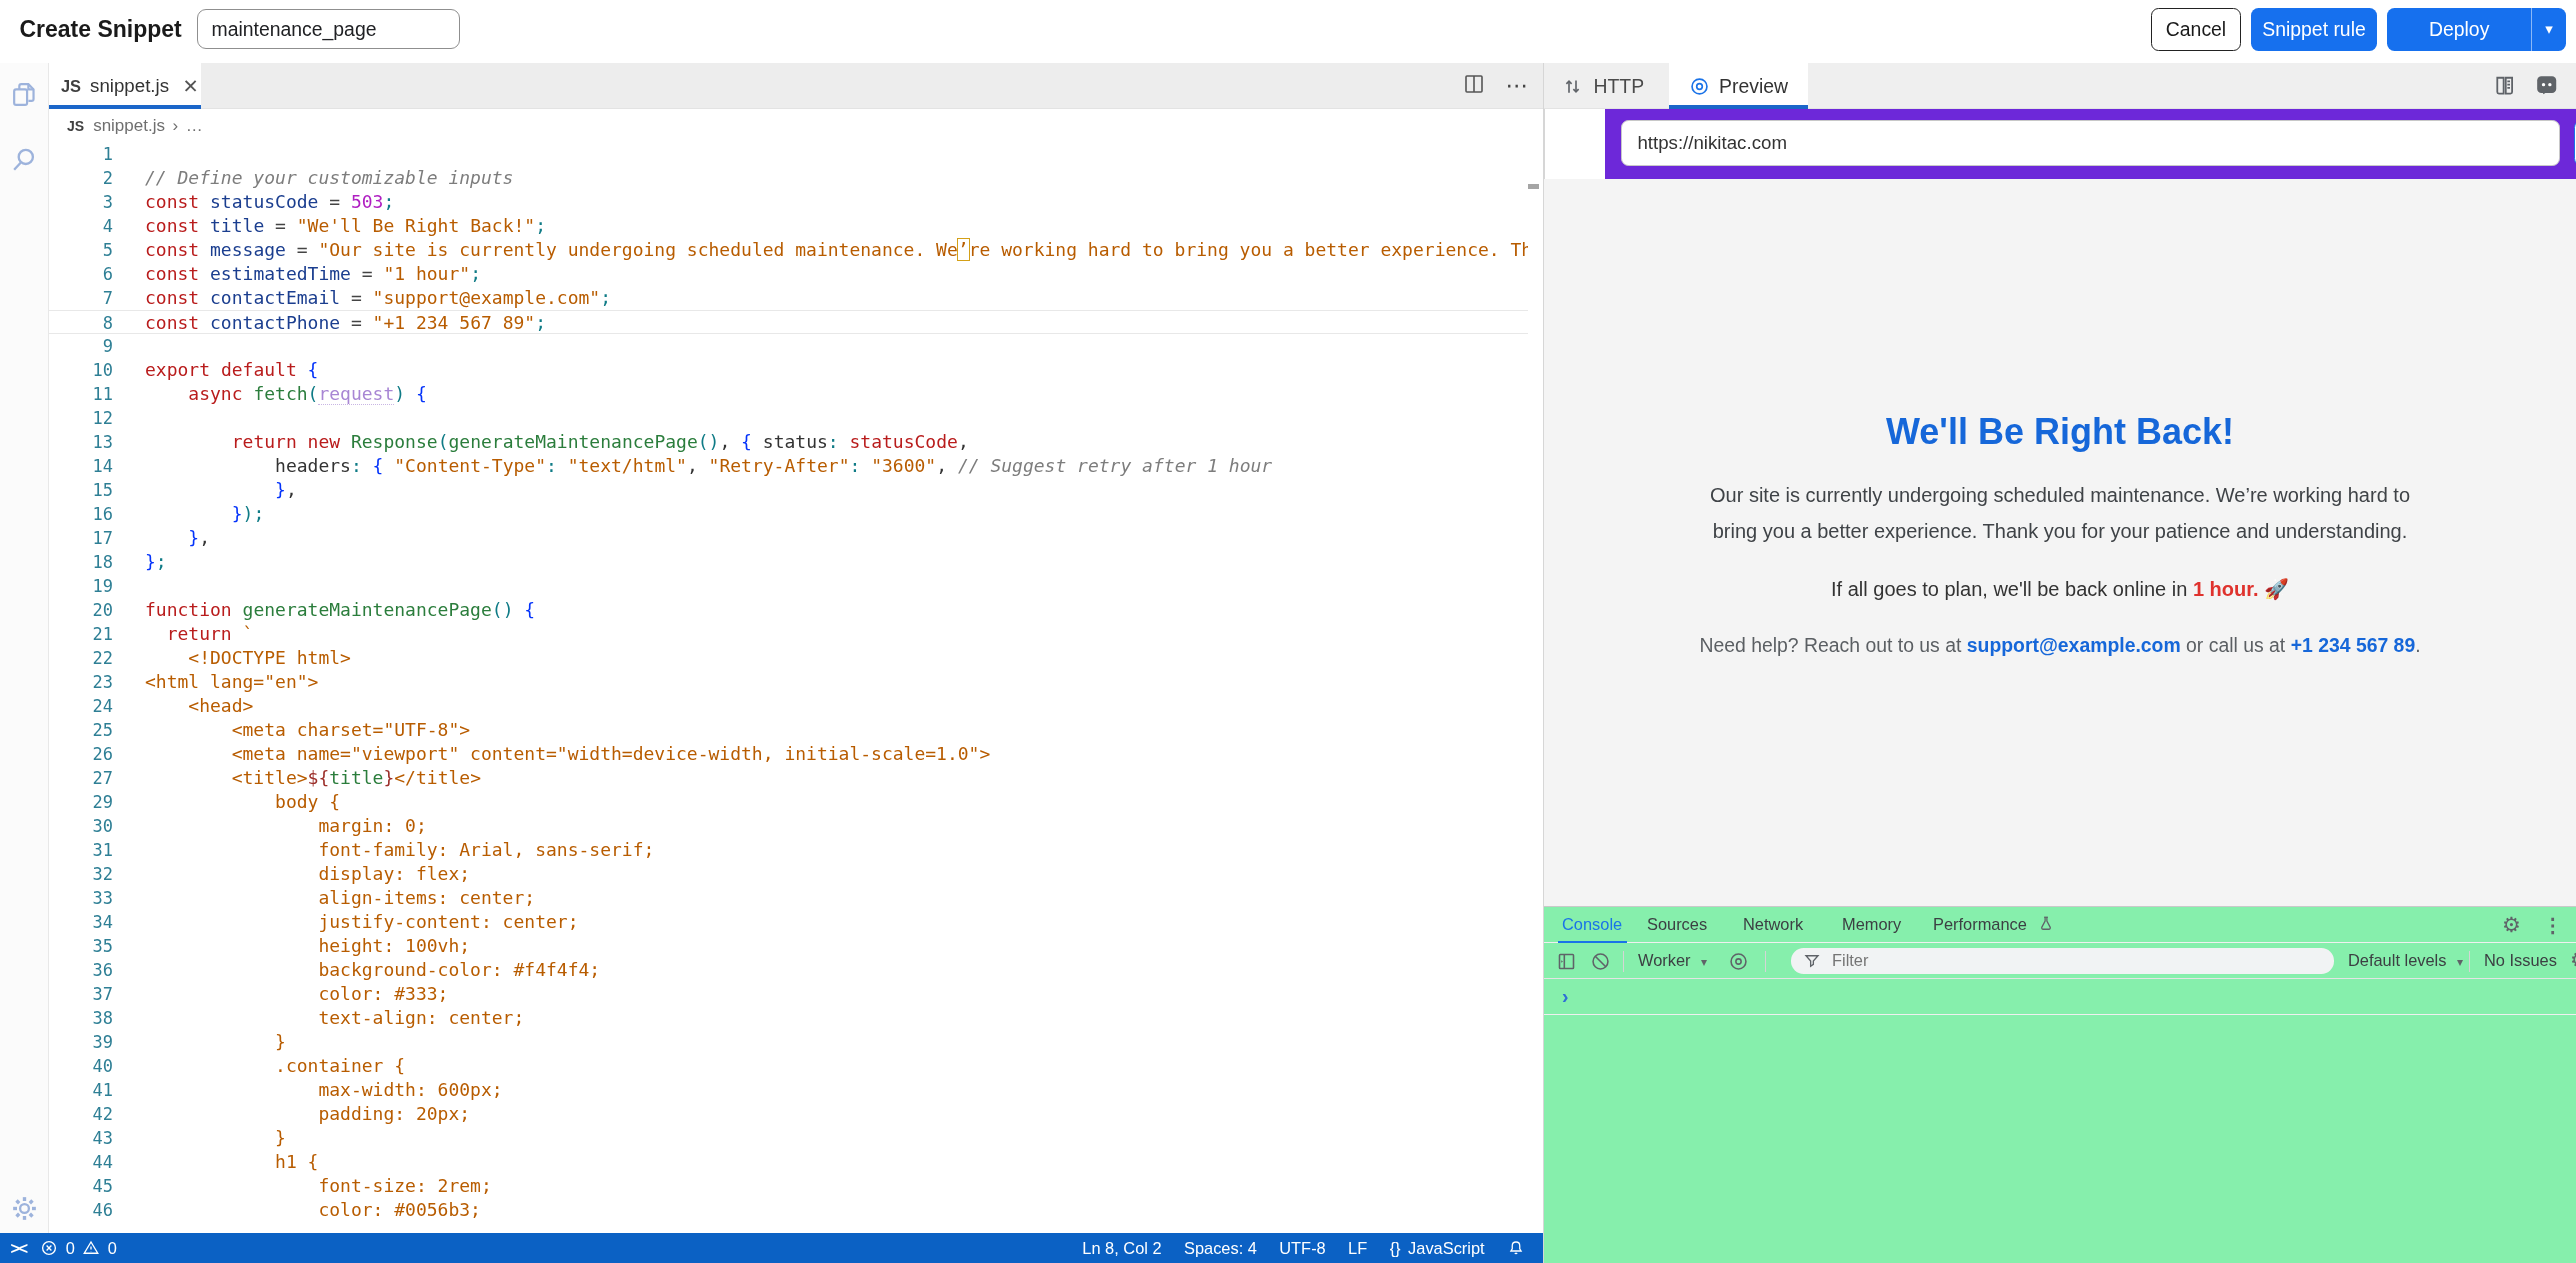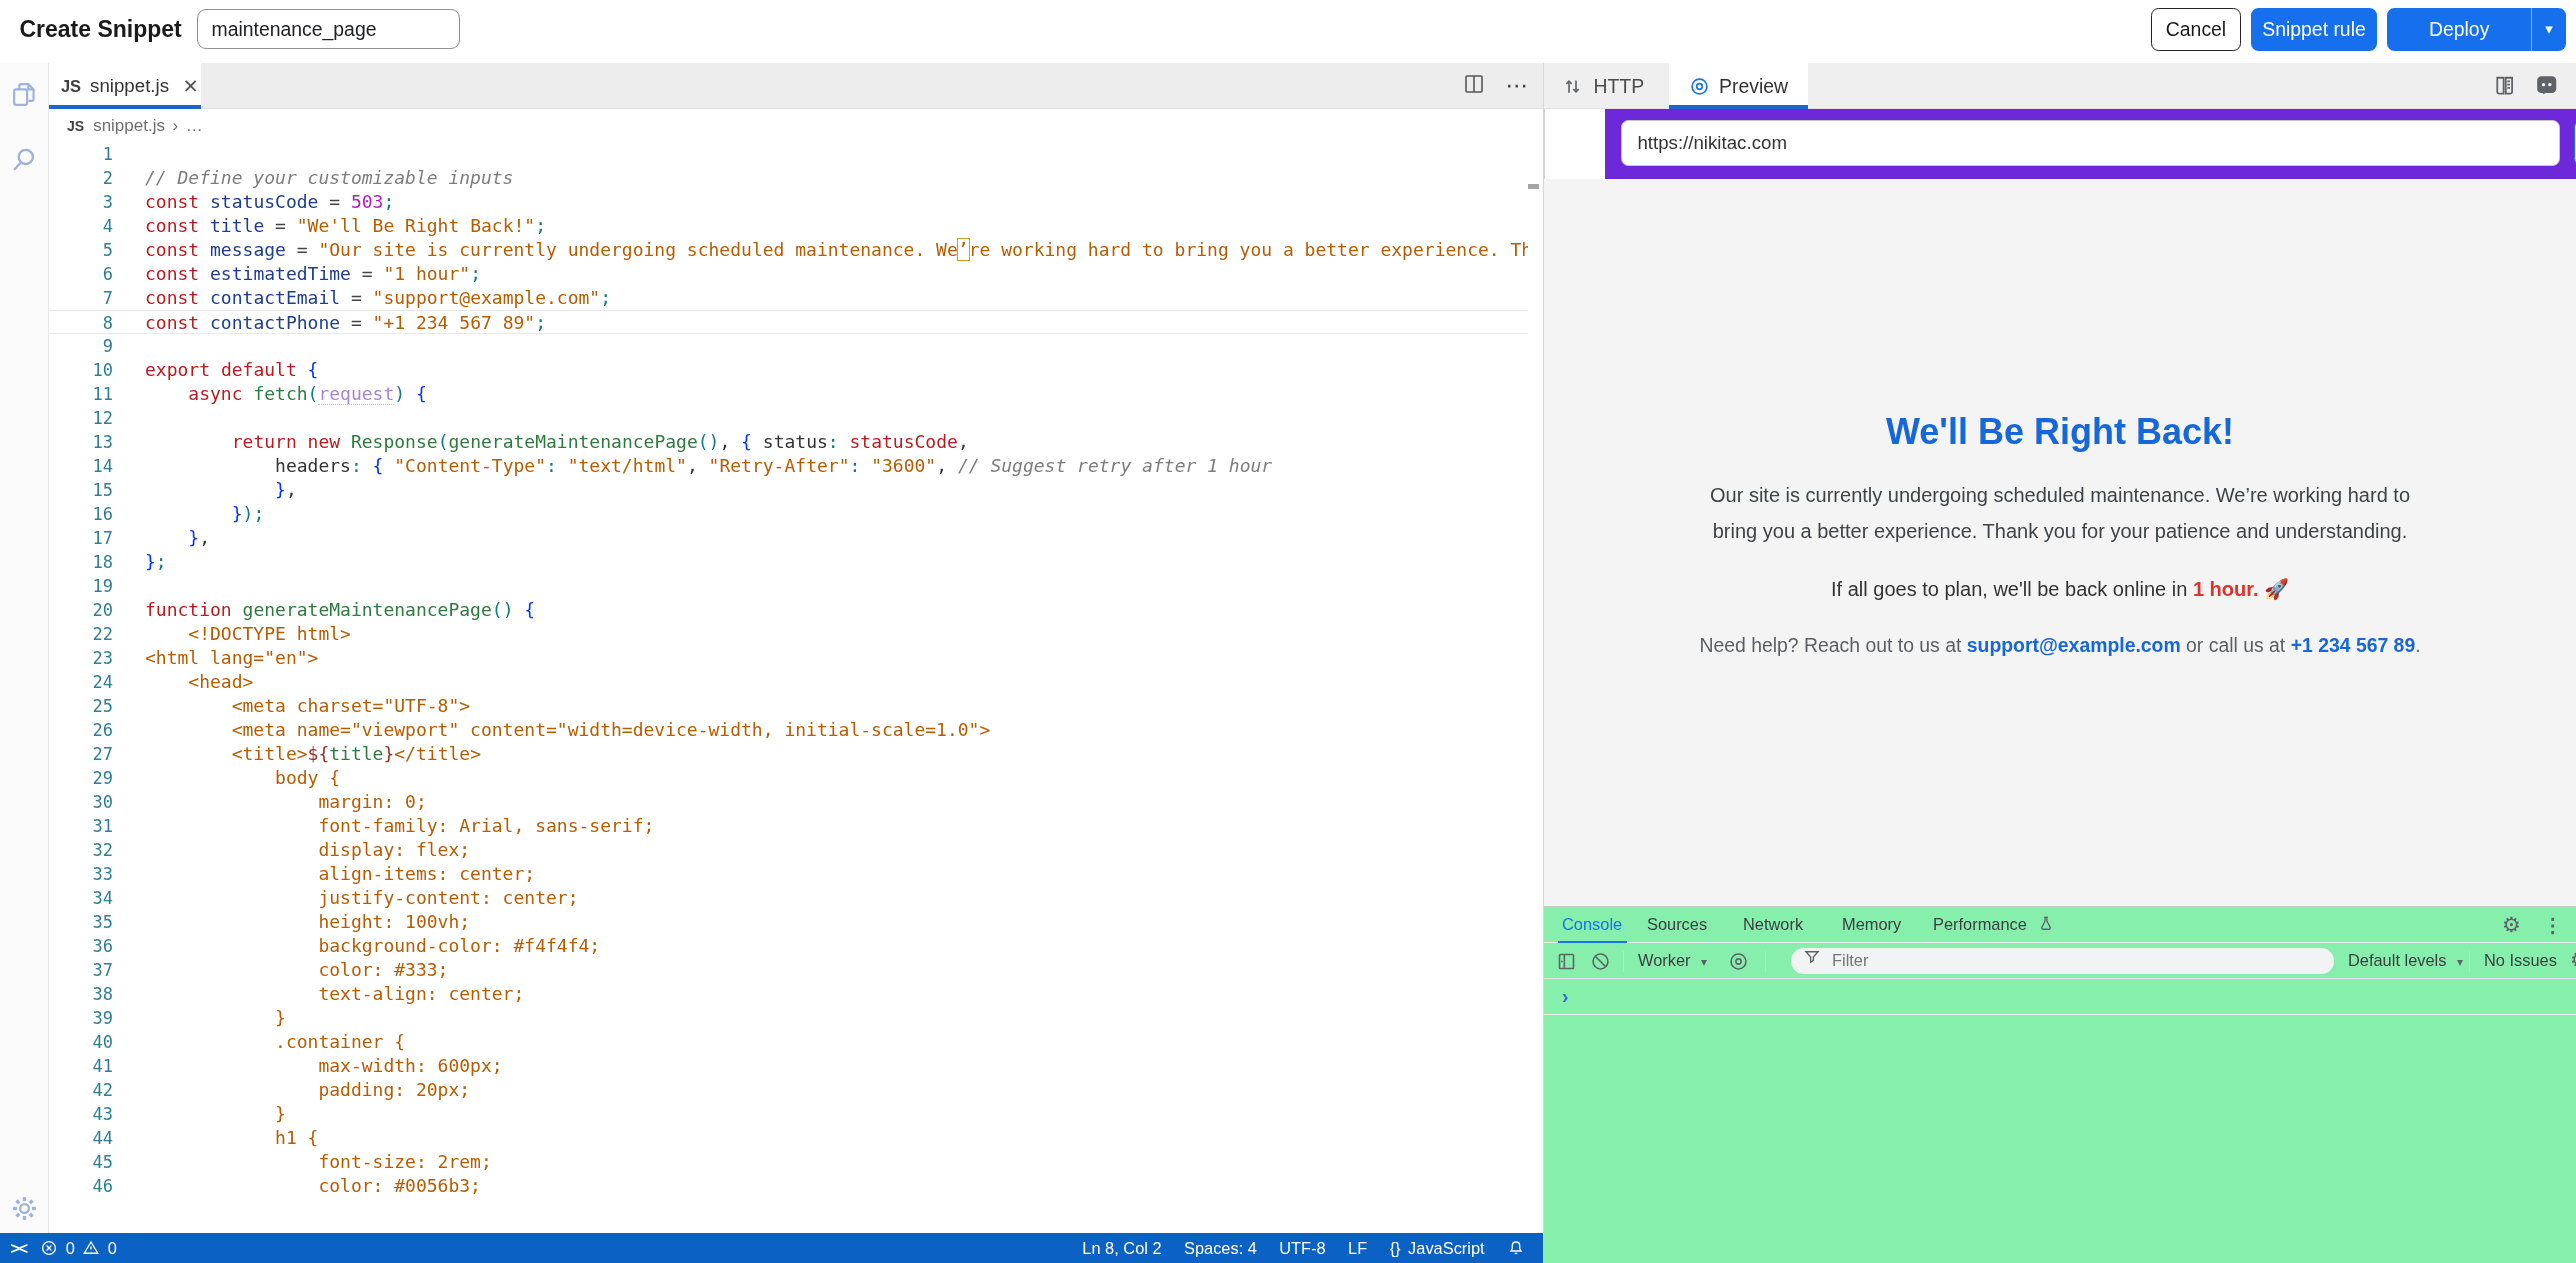--- a/index.html
+++ b/index.html
@@ -92,21 +92,21 @@
   
   .dt{left:1544px;top:906px;width:1032px;height:357px;background:#86efac;border-top:1.5px solid #c9c9c9;box-sizing:border-box;}
   .dt-tabs{position:absolute;left:0;top:0;width:1032px;height:36px;border-bottom:0.7px solid #f0f0f0;box-sizing:border-box;font-size:16.4px;color:#3c4043;}
   .dt-tab{position:absolute;top:8.2px;}
   .dt-tab.active{color:#1a73e8;}
   .dt-tab-u{position:absolute;left:13.5px;top:34px;width:69px;height:2.2px;background:#1a73e8;}
   .dt-topicons{position:absolute;right:13.5px;top:6px;display:flex;gap:22.4px;align-items:center;color:#5f6368;}
   .dt-bar{position:absolute;left:0;top:36px;width:1032px;height:36px;border-bottom:0.7px solid #e4e4e4;box-sizing:border-box;color:#3c4043;font-size:16.4px;}
   .dt-sep{position:absolute;top:7.5px;width:0.7px;height:21px;background:#d5d5d5;}
   .pill{position:absolute;left:247px;top:5.2px;width:543px;height:25.4px;background:#f1f3f4;border-radius:12.7px;
-        display:flex;padding:0 12px;gap:9px;box-sizing:border-box;color:#80868b;}
+        display:flex;align-items:center;padding:0 12px;gap:9px;box-sizing:border-box;color:#80868b;}
   .pill input{border:none;background:transparent;font-size:16.4px;color:#444;outline:none;width:419px;font-family:"Liberation Sans",sans-serif;}
   .caret{font-size:12px;color:#5f6368;margin-left:6px;}
   .dt-console{position:absolute;left:0;top:72px;width:1032px;height:286px;}
   .dc-prompt-row{position:absolute;left:0;top:0;width:1032px;height:36px;border-bottom:0.7px solid #f0f0f0;box-sizing:border-box;}
   .dc-chevron{position:absolute;left:18px;top:6px;color:#2f6fd6;font-size:19.4px;font-weight:700;}
   .gear-glyph{font-size:21px;color:#5f6368;}
   .kebab-glyph{font-size:19.4px;color:#5f6368;font-weight:700;letter-spacing:0;}
   svg{overflow:visible;}
 </style>
 </head>
@@ -201,20 +201,21 @@
         <div class="crow"><span class="gut">11</span><span class="ctext"><span class="c-p">    </span><span class="c-k">async</span><span class="c-p"> </span><span class="c-f">fetch</span><span class="c-t">(</span><span class="c-pm">request</span><span class="c-t">)</span><span class="c-p"> </span><span class="c-b">{</span></span></div>
         <div class="crow"><span class="gut">12</span></div>
         <div class="crow"><span class="gut">13</span><span class="ctext"><span class="c-p">        </span><span class="c-k">return</span><span class="c-p"> </span><span class="c-k">new</span><span class="c-p"> </span><span class="c-f">Response</span><span class="c-t">(</span><span class="c-f">generateMaintenancePage</span><span class="c-t">()</span><span class="c-p">, </span><span class="c-b">{</span><span class="c-p"> status</span><span class="c-t">:</span><span class="c-p"> </span><span class="c-k">statusCode</span><span class="c-p">,</span></span></div>
         <div class="crow"><span class="gut">14</span><span class="ctext"><span class="c-p">            headers</span><span class="c-t">:</span><span class="c-p"> </span><span class="c-b">{</span><span class="c-p"> </span><span class="c-s">"Content-Type"</span><span class="c-t">:</span><span class="c-p"> </span><span class="c-s">"text/html"</span><span class="c-p">, </span><span class="c-s">"Retry-After"</span><span class="c-t">:</span><span class="c-p"> </span><span class="c-s">"3600"</span><span class="c-p">, </span><span class="c-c">// Suggest retry after 1 hour</span></span></div>
         <div class="crow"><span class="gut">15</span><span class="ctext"><span class="c-p">            </span><span class="c-b">}</span><span class="c-p">,</span></span></div>
         <div class="crow"><span class="gut">16</span><span class="ctext"><span class="c-p">        </span><span class="c-b">}</span><span class="c-t">);</span></span></div>
         <div class="crow"><span class="gut">17</span><span class="ctext"><span class="c-p">    </span><span class="c-b">}</span><span class="c-p">,</span></span></div>
         <div class="crow"><span class="gut">18</span><span class="ctext"><span class="c-b">}</span><span class="c-t">;</span></span></div>
         <div class="crow"><span class="gut">19</span><span class="ctext"></span></div>
         <div class="crow"><span class="gut">20</span><span class="ctext"><span class="c-k">function</span><span class="c-p"> </span><span class="c-f">generateMaintenancePage</span><span class="c-t">()</span><span class="c-p"> </span><span class="c-b">{</span></span></div>
+        <div class="crow"><span class="gut">21</span><span class="ctext"><span class="c-p">  </span><span class="c-k">return</span><span class="c-p"> </span><span class="c-s">`</span></span></div>
         <div class="crow"><span class="gut">22</span><span class="ctext"><span class="c-s">    &lt;!DOCTYPE html&gt;</span></span></div>
         <div class="crow"><span class="gut">23</span><span class="ctext"><span class="c-s">&lt;html lang="en"&gt;</span></span></div>
         <div class="crow"><span class="gut">24</span><span class="ctext"><span class="c-s">    &lt;head&gt;</span></span></div>
         <div class="crow"><span class="gut">25</span><span class="ctext"><span class="c-s">        &lt;meta charset="UTF-8"&gt;</span></span></div>
         <div class="crow"><span class="gut">26</span><span class="ctext"><span class="c-s">        &lt;meta name="viewport" content="width=device-width, initial-scale=1.0"&gt;</span></span></div>
         <div class="crow"><span class="gut">27</span><span class="ctext"><span class="c-s">        &lt;title&gt;</span><span class="c-sd">${</span><span class="c-si">title</span><span class="c-sd">}</span><span class="c-s">&lt;/title&gt;</span></span></div>
         <div class="crow"><span class="gut">29</span><span class="ctext"><span class="c-s">            body {</span></span></div>
         <div class="crow"><span class="gut">30</span><span class="ctext"><span class="c-s">                margin: 0;</span></span></div>
         <div class="crow"><span class="gut">31</span><span class="ctext"><span class="c-s">                font-family: Arial, sans-serif;</span></span></div>
         <div class="crow"><span class="gut">32</span><span class="ctext"><span class="c-s">                display: flex;</span></span></div>

